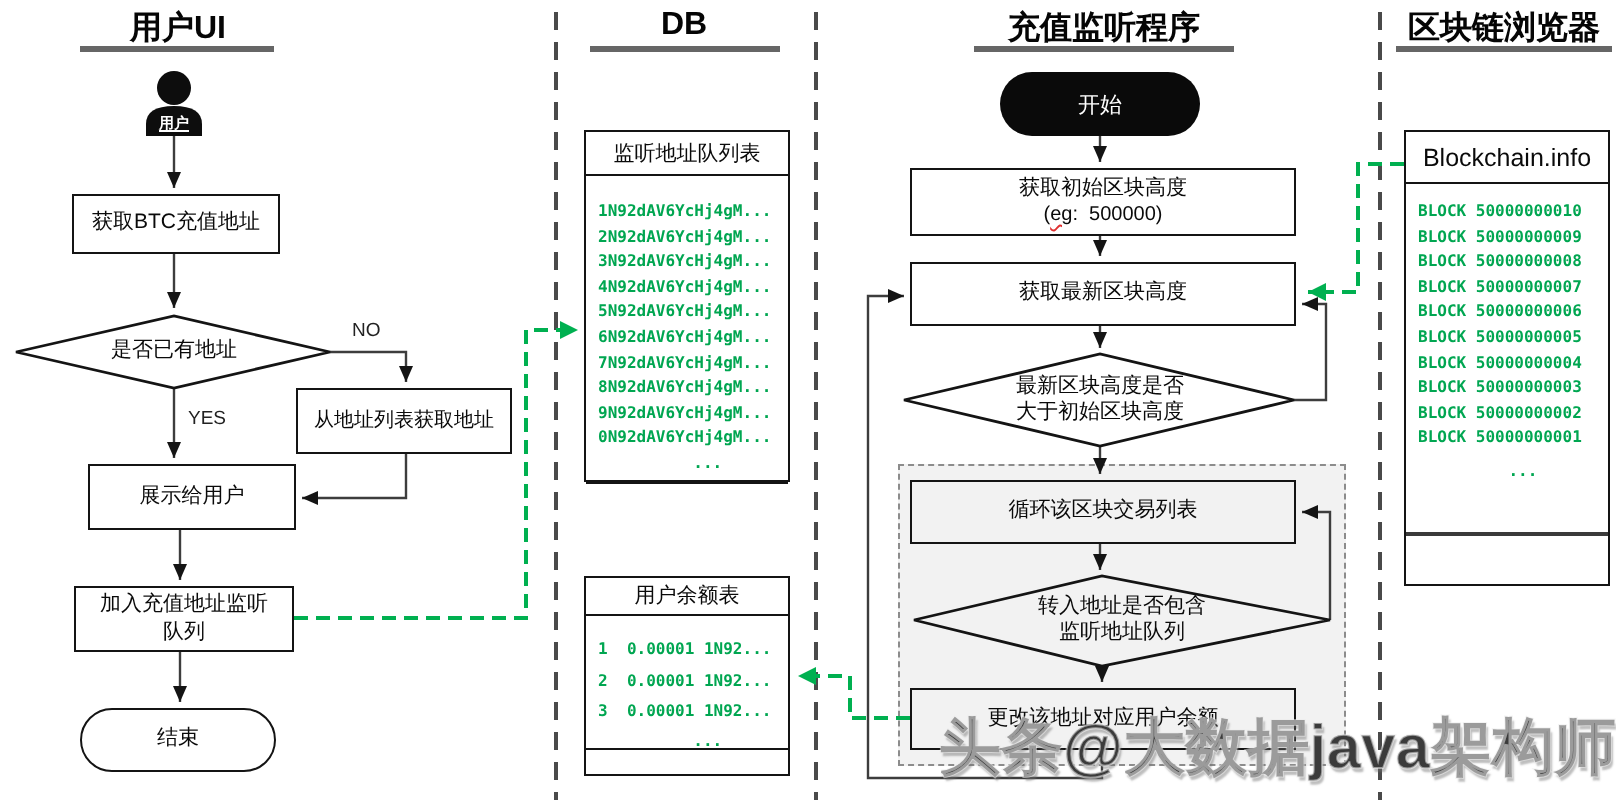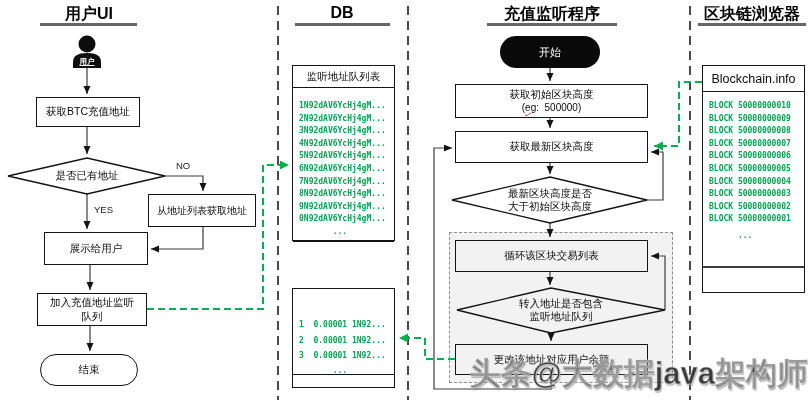--- a/index.html
+++ b/index.html
@@ -26,21 +26,21 @@
     position:absolute;background:#0a0a0a;color:#fff;border-radius:16px;z-index:2;
     display:flex;align-items:center;justify-content:center;font-size:11px;
   }
   .dlabel{position:absolute;z-index:2;text-align:center;font-size:10.5px;line-height:1.25;color:#0a0a0a;}
   .branch{position:absolute;z-index:2;font-size:9.5px;color:#222;}
   .table{position:absolute;background:#fff;border:1.4px solid #141414;z-index:2;}
   .ttitle{
     width:100%;text-align:center;font-size:10.5px;padding:4px 0 3px;
     border-bottom:1.3px solid #141414;color:#0a0a0a;
   }
-  .trows{position:absolute;left:6px;right:19px;}
+  .trows{position:absolute;left:6px;right:19px;text-align:center;}
   .trow{
     font-family:"DejaVu Sans Mono","Liberation Mono",monospace;
     font-size:8px;font-weight:bold;color:#00A651;white-space:pre;
   }
   .tdiv{position:absolute;left:0;width:100%;background:#141414;}
   .acticon-label{
     position:absolute;z-index:2;color:#fff;font-size:7.5px;font-weight:bold;
     text-align:center;
     text-decoration:underline;
   }
@@ -173,20 +173,21 @@
       <div class="trow" style="line-height:12.6px;">7N92dAV6YcHj4gM...</div>
       <div class="trow" style="line-height:12.6px;">8N92dAV6YcHj4gM...</div>
       <div class="trow" style="line-height:12.6px;">9N92dAV6YcHj4gM...</div>
       <div class="trow" style="line-height:12.6px;">0N92dAV6YcHj4gM...</div>
       <div class="trow" style="line-height:12.6px;">       ...</div>
     </div>
     <div class="tdiv" style="top:175px;height:1.3px;"></div>
   </div>
 
   <div class="table" style="left:292px;top:288px;width:103px;height:100px;">
+    <div class="ttitle" style="padding:2px 0 2px;">用户余额表</div>
     <div class="trows" style="top:28px;">
       <div class="trow" style="line-height:15.5px;">1  0.00001 1N92...</div>
       <div class="trow" style="line-height:15.5px;">2  0.00001 1N92...</div>
       <div class="trow" style="line-height:15.5px;">3  0.00001 1N92...</div>
       <div class="trow" style="line-height:13px;">       ...</div>
     </div>
     <div class="tdiv" style="top:85px;height:1.3px;"></div>
   </div>
 
   <div class="startpill" style="left:500px;top:36px;width:100px;height:32px;">

